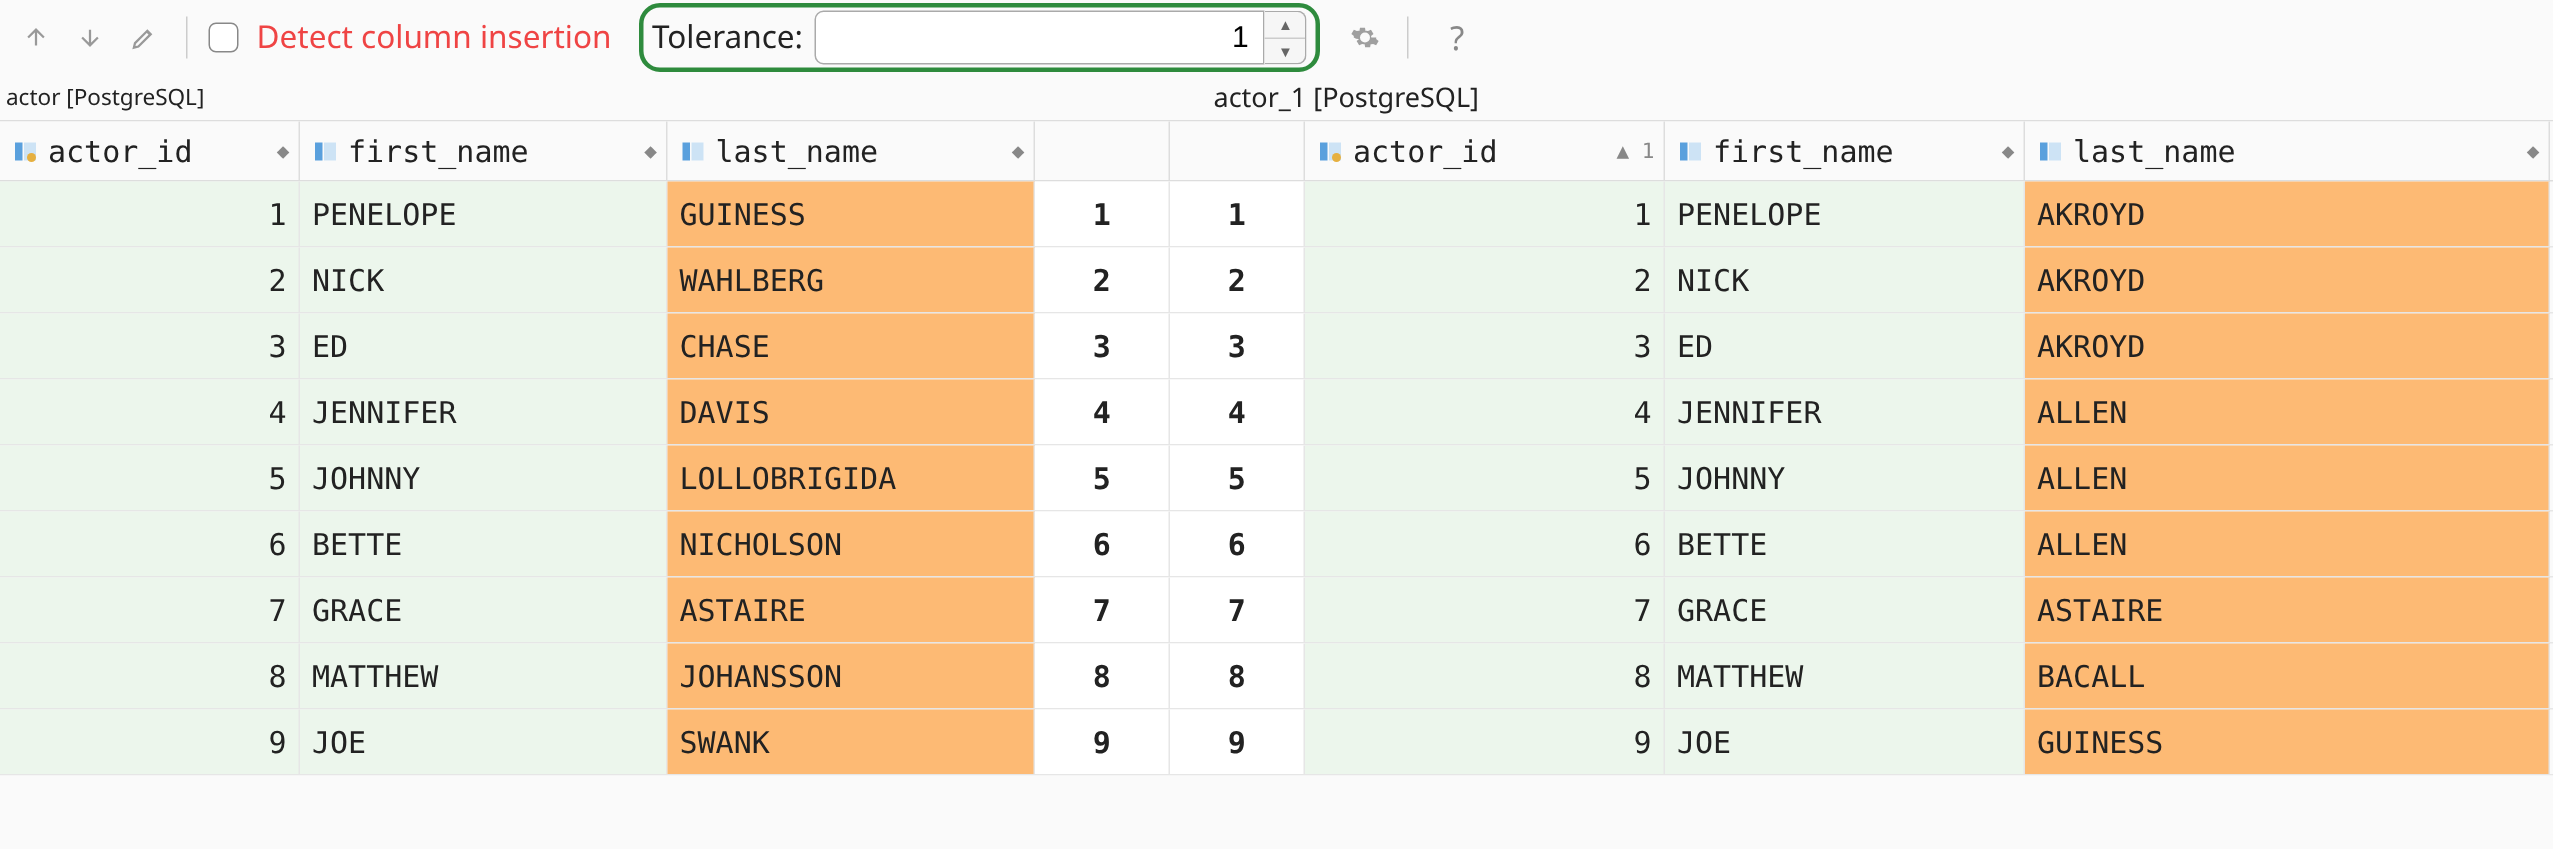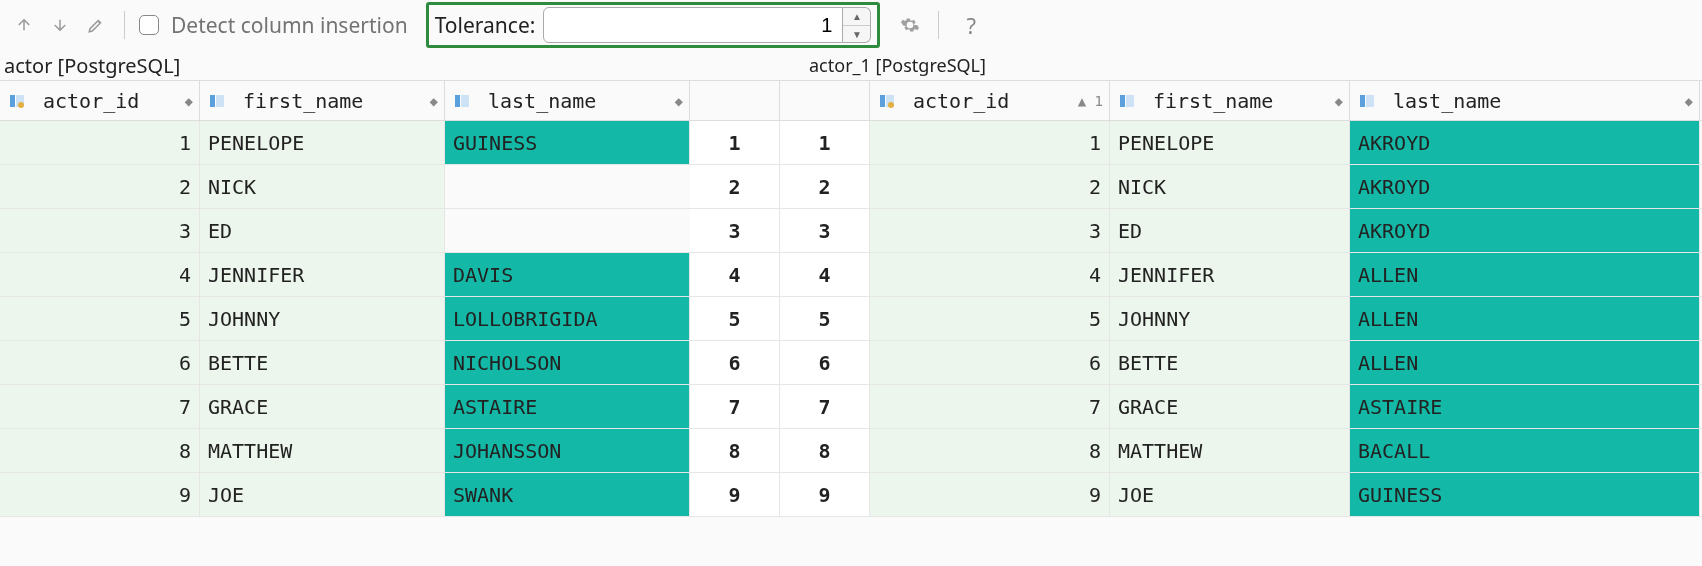--- a/index.html
+++ b/index.html
@@ -23,24 +23,24 @@
     color: #888;
     border-radius: 4px;
     cursor: pointer;
   }
   .sep {
     width: 1px; height: 28px; background: #ccc; margin: 0 6px;
   }
   .chk {
     width: 20px; height: 20px; border:1px solid #888; border-radius:5px; background:#fff;
   }
-  .chk-lbl { font-size: 21px; color:#737373; margin-left:4px; }
+  .chk-lbl { font-size: 21px; color:#ef4444; margin-left:4px; }
   .tol-box {
     display:flex; align-items:center;
-    border:3px solid #2e8b3d; border-radius:3px;
+    border:3px solid #2e8b3d; border-radius:14px;
     padding: 4px 6px;
     margin-left:10px;
     height: 46px;
   }
   .tol-lbl { font-size:21px; margin-right:8px; }
   .tol-input-wrap { display:flex; align-items:center; }
   .tol-input {
     width: 300px; height:36px; border:1px solid #aaa; border-radius:6px 0 0 6px;
     text-align:right; padding: 0 10px; font-size:20px; background:#fff;
   }
@@ -50,34 +50,34 @@
     display:flex; flex-direction:column;
   }
   .spin div { flex:1; display:flex; align-items:center; justify-content:center; font-size:10px; color:#666; }
   .spin div:first-child { border-bottom:1px solid #ccc; }
   .gear { margin-left:8px; color:#777; }
   .help { color:#888; font-size:22px; margin-left:4px; }
 
   .titles {
     display:flex; height:30px; align-items:center;
   }
-  .title-left { width: 805px; padding-left:4px; font-size:20px; }
+  .title-left { width: 805px; padding-left:4px; font-size:15px; }
   .title-right { padding-left:4px; font-size:18px; }
 
   .grid {
     display:flex;
     border-top:1px solid #ddd;
   }
   .pane-left { width: 690px; }
   .pane-mid  { width: 180px; }
   .pane-right{ flex:1; }
 
   .hdr-row { display:flex; height:40px; align-items:stretch; border-bottom:1px solid #ddd; background:#fafafa;}
   .hdr-cell {
-    display:flex; align-items:center; gap:17px;
+    display:flex; align-items:center; gap:6px;
     padding: 0 8px;
     border-right:1px solid #ddd;
     font-family: "SF Mono","Consolas",monospace;
     font-size:20px;
     color:#222;
     position:relative;
   }
   .hdr-cell .sort {
     position:absolute; right:6px; top:50%; transform:translateY(-50%);
     color:#888; font-size:14px;
@@ -96,21 +96,21 @@
   .row { display:flex; height:44px; align-items:stretch; border-bottom:1px solid #e6e6e6; }
   .cell {
     border-right:1px solid #e6e6e6;
     padding: 0 8px;
     display:flex; align-items:center;
     font-family: "SF Mono","Consolas",monospace;
     font-size:20px;
     background:#ecf6ec;
   }
   .cell.num { justify-content:flex-end; }
-  .cell.hl { background:#14b8a6; }
+  .cell.hl { background:#fdba74; }
   .cell.midc { background:#fff; font-weight:bold; justify-content:center; font-size:20px; }
 
   svg { display:block; }
 </style>
 </head>
 <body>
 
 <div class="toolbar">
   <div class="tbtn">
     <svg width="18" height="18" viewBox="0 0 24 24" fill="none" stroke="#999" stroke-width="2">
@@ -191,24 +191,26 @@
     </div>
     <div id="left-rows">
         <div class="row">
     <div class="cell num w-id">1</div>
     <div class="cell w-fn">PENELOPE</div>
     <div class="cell hl w-ln">GUINESS</div>
   </div>
         <div class="row">
     <div class="cell num w-id">2</div>
     <div class="cell w-fn">NICK</div>
+    <div class="cell hl w-ln">WAHLBERG</div>
   </div>
         <div class="row">
     <div class="cell num w-id">3</div>
     <div class="cell w-fn">ED</div>
+    <div class="cell hl w-ln">CHASE</div>
   </div>
         <div class="row">
     <div class="cell num w-id">4</div>
     <div class="cell w-fn">JENNIFER</div>
     <div class="cell hl w-ln">DAVIS</div>
   </div>
         <div class="row">
     <div class="cell num w-id">5</div>
     <div class="cell w-fn">JOHNNY</div>
     <div class="cell hl w-ln">LOLLOBRIGIDA</div>

